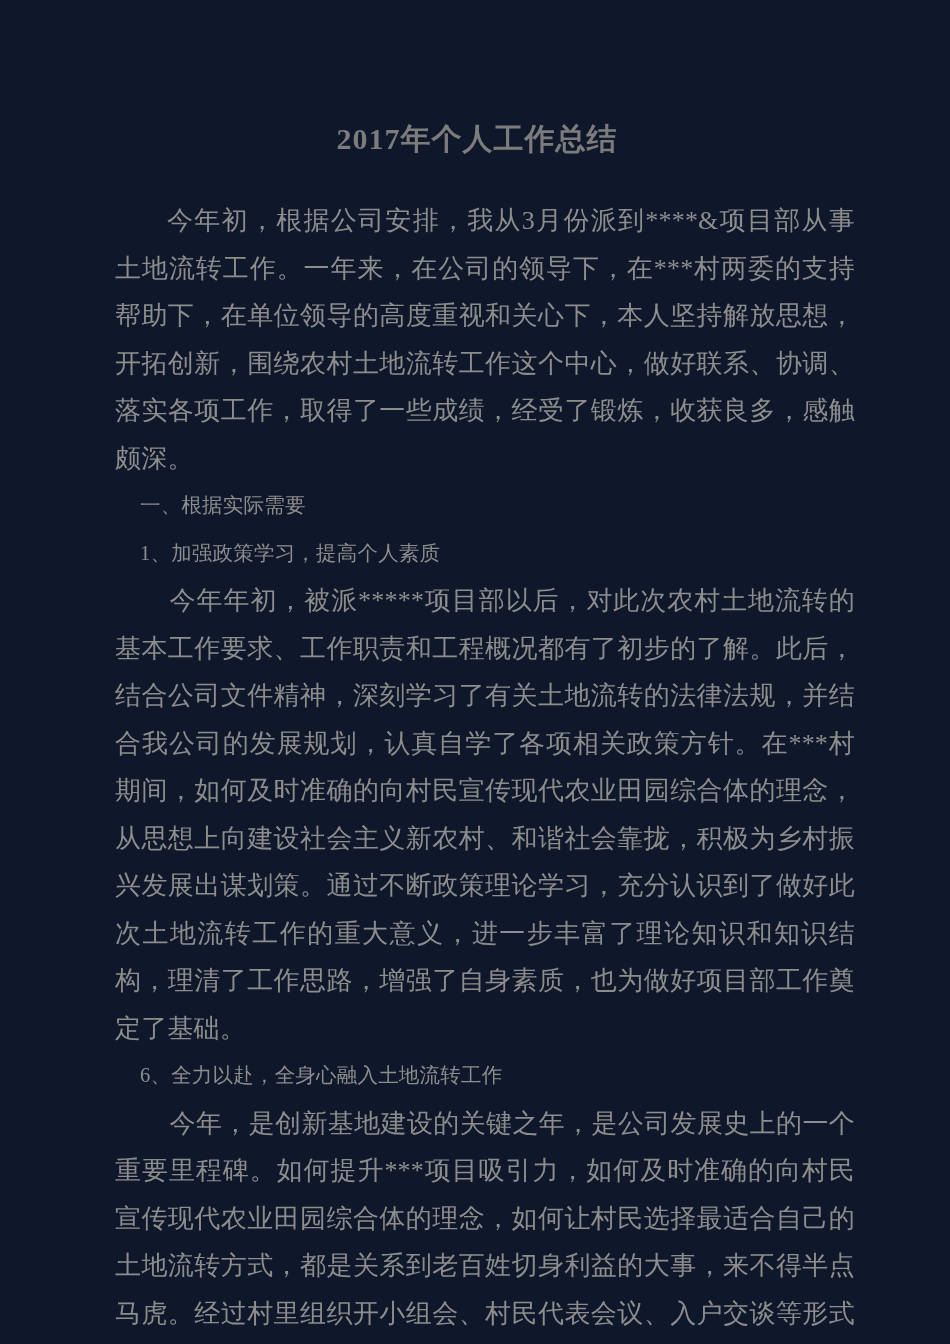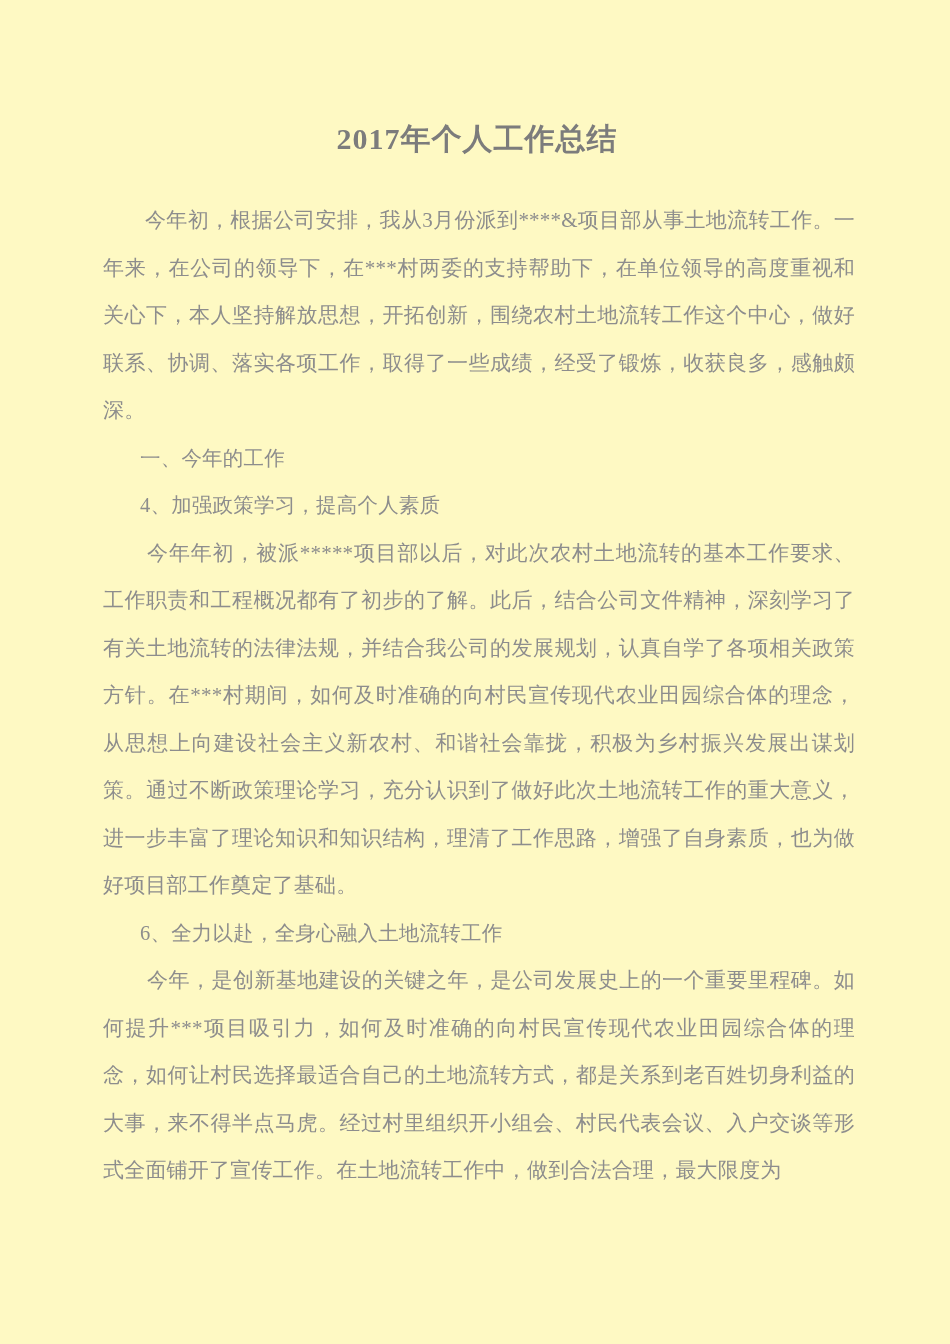--- a/index.html
+++ b/index.html
@@ -4,21 +4,21 @@
 <style>
   html, body {
     margin: 0;
     padding: 0;
     background: #ffffff;
   }
   .page {
     position: relative;
     width: 950px;
     height: 1344px;
-    background: #fef9c3;
+    background: #0f172a;
     overflow: hidden;
     box-sizing: border-box;
     font-family: "Liberation Serif", "DejaVu Serif", serif;
     color: #8a8a8a;
   }
   .content {
     position: absolute;
     left: 99px;
     top: 0;
     width: 756px;
@@ -31,22 +31,22 @@
     text-align: center;
     color: #7c7c7c;
     letter-spacing: 1px;
     line-height: 1.2;
     padding-top: 121px;
   }
   .body-block {
     padding-top: 40px;
   }
   p.para {
-    margin: 0 0 0 4px;
-    font-size: 21px;
+    margin: 0 0 0 16px;
+    font-size: 26px;
     line-height: 47.5px;
     text-align: justify;
     text-justify: inter-ideograph;
     color: #8d8d8d;
     letter-spacing: 0.2px;
     -webkit-font-feature-settings: normal;
   }
   p.para.indent2 {
     text-indent: 2em;
   }
@@ -68,23 +68,23 @@
 
 <div class="page">
   <div class="content">
 
     <h1 class="doc-title">2017年个人工作总结</h1>
 
     <div class="body-block">
 
       <p class="para indent2">今年初，根据公司安排，我从3月份派到****&amp;项目部从事土地流转工作。一年来，在公司的领导下，在***村两委的支持帮助下，在单位领导的高度重视和关心下，本人坚持解放思想，开拓创新，围绕农村土地流转工作这个中心，做好联系、协调、落实各项工作，取得了一些成绩，经受了锻炼，收获良多，感触颇深。</p>
 
-      <p class="heading">一、今年的工作</p>
+      <p class="heading">一、根据实际需要</p>
 
-      <p class="heading">4、加强政策学习，提高个人素质</p>
+      <p class="heading">1、加强政策学习，提高个人素质</p>
 
       <p class="para indent2s">今年年初，被派*****项目部以后，对此次农村土地流转的基本工作要求、工作职责和工程概况都有了初步的了解。此后，结合公司文件精神，深刻学习了有关土地流转的法律法规，并结合我公司的发展规划，认真自学了各项相关政策方针。在***村期间，如何及时准确的向村民宣传现代农业田园综合体的理念，从思想上向建设社会主义新农村、和谐社会靠拢，积极为乡村振兴发展出谋划策。通过不断政策理论学习，充分认识到了做好此次土地流转工作的重大意义，进一步丰富了理论知识和知识结构，理清了工作思路，增强了自身素质，也为做好项目部工作奠定了基础。</p>
 
 
 
       <p class="heading">6、全力以赴，全身心融入土地流转工作</p>
 
       <p class="para indent2s">今年，是创新基地建设的关键之年，是公司发展史上的一个重要里程碑。如何提升***项目吸引力，如何及时准确的向村民宣传现代农业田园综合体的理念，如何让村民选择最适合自己的土地流转方式，都是关系到老百姓切身利益的大事，来不得半点马虎。经过村里组织开小组会、村民代表会议、入户交谈等形式全面铺开了宣传工作。在土地流转工作中，做到合法合理，最大限度为</p>
 
     </div>

